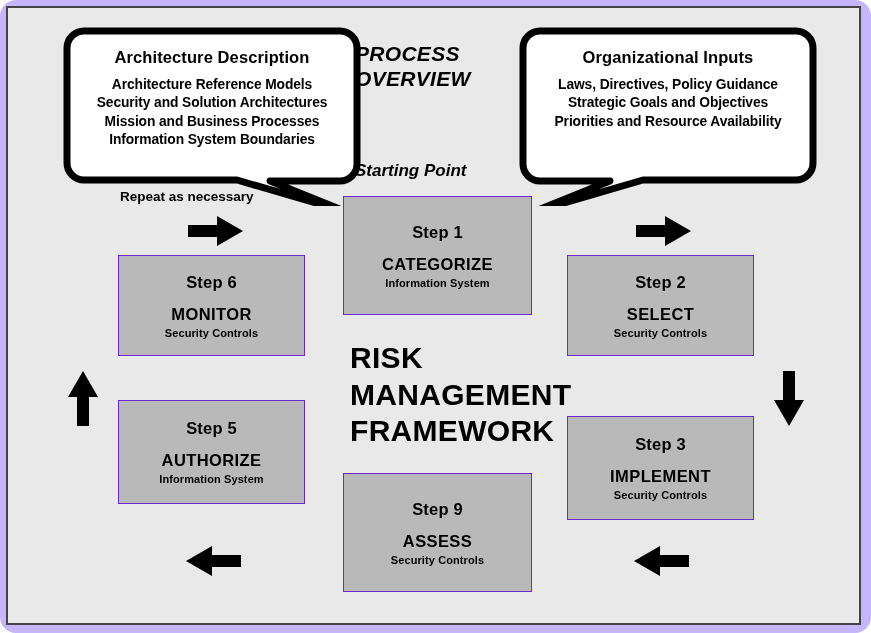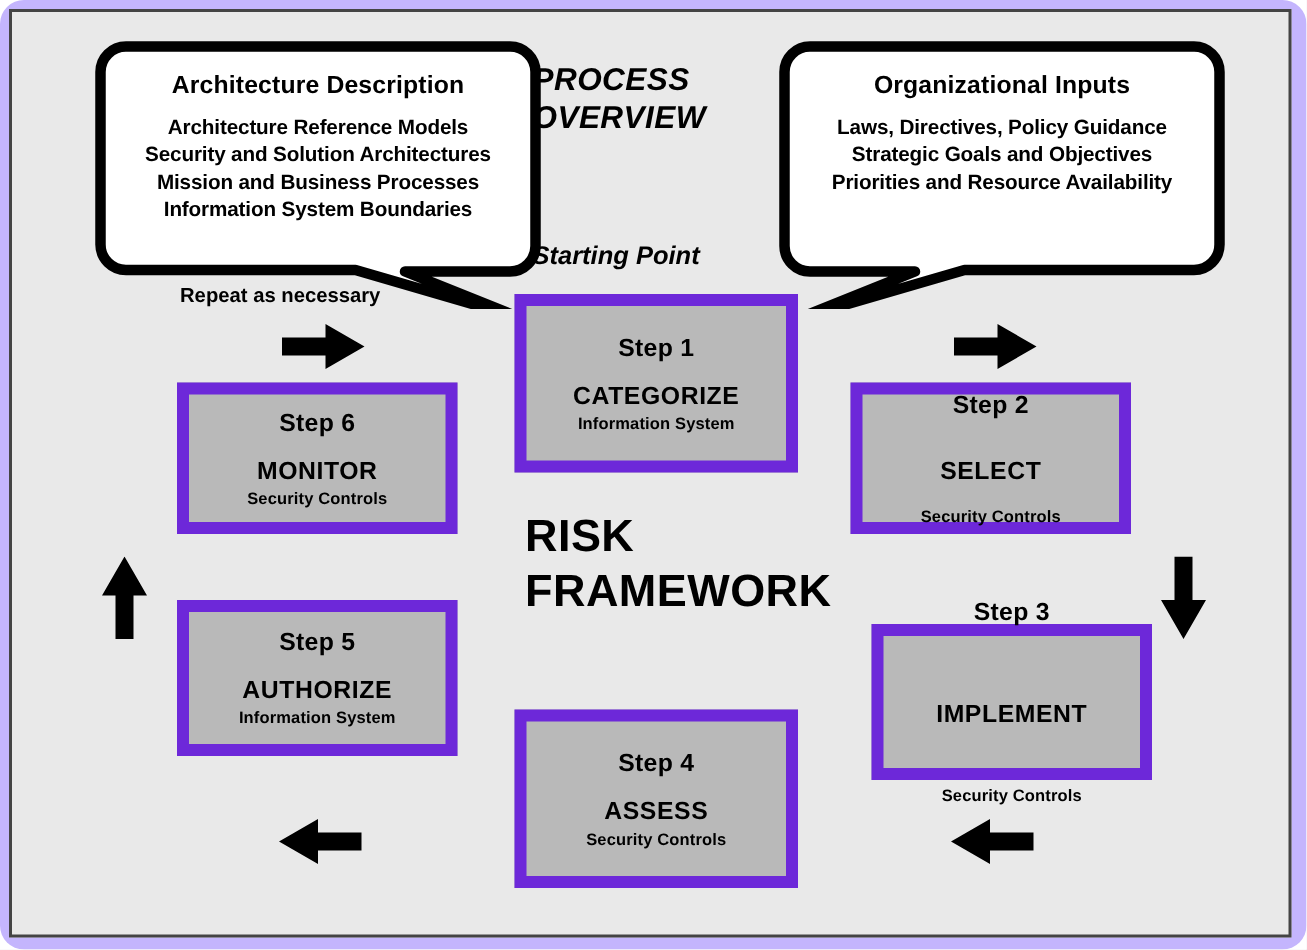--- a/index.html
+++ b/index.html
@@ -27,21 +27,21 @@
     height: 619px;
     background: #e9e9e9;
     border: 2px solid #444444;
     box-sizing: border-box;
   }
 
   
   .step-box {
     position: absolute;
     background: #b9b9b9;
-    border: 8px solid #6d28d9;
+    border: 1px solid #6d28d9;
     box-sizing: border-box;
     display: flex;
     flex-direction: column;
     align-items: center;
     justify-content: center;
     text-align: center;
     color: #000000;
   }
   .step-num {
     font-size: 16.5px;
@@ -55,22 +55,22 @@
     letter-spacing: 0.4px;
     margin-bottom: 3px;
   }
   .step-obj {
     font-size: 11px;
     font-weight: bold;
     letter-spacing: 0.1px;
   }
 
   #box-step1 { left: 343px; top: 196px; width: 189px; height: 119px; }
-  #box-step2 { left: 567px; top: 255px; width: 187px; height: 101px; gap: 12px; }
-  #box-step3 { left: 581px; top: 416px; width: 187px; height: 104px; gap: 36px; }
+  #box-step2 { left: 567px; top: 255px; width: 187px; height: 101px; }
+  #box-step3 { left: 567px; top: 416px; width: 187px; height: 104px; }
   #box-step4 { left: 343px; top: 473px; width: 189px; height: 119px; }
   #box-step5 { left: 118px; top: 400px; width: 187px; height: 104px; }
   #box-step6 { left: 118px; top: 255px; width: 187px; height: 101px; }
 
   
   .center-text {
     position: absolute;
     text-align: left;
     color: #000000;
     line-height: 1.17;
@@ -178,20 +178,21 @@
       <div class="callout-line">Strategic Goals and Objectives</div>
       <div class="callout-line">Priorities and Resource Availability</div>
     </div>
   </div>
 
   <div class="center-text" id="process-overview">PROCESS OVERVIEW</div>
   <div class="center-text" id="starting-point">Starting Point</div>
 
   <div class="center-text" id="rmf-title">
     <div>RISK</div>
+    <div>MANAGEMENT</div>
     <div>FRAMEWORK</div>
   </div>
 
   <div class="center-text" id="repeat-label">Repeat as necessary</div>
 
   <div class="step-box" id="box-step1">
     <div class="step-num">Step 1</div>
     <div class="step-action">CATEGORIZE</div>
     <div class="step-obj">Information System</div>
   </div>
@@ -202,21 +203,21 @@
     <div class="step-obj">Security Controls</div>
   </div>
 
   <div class="step-box" id="box-step3">
     <div class="step-num">Step 3</div>
     <div class="step-action">IMPLEMENT</div>
     <div class="step-obj">Security Controls</div>
   </div>
 
   <div class="step-box" id="box-step4">
-    <div class="step-num">Step 4</div>
+    <div class="step-num">Step 9</div>
     <div class="step-action">ASSESS</div>
     <div class="step-obj">Security Controls</div>
   </div>
 
   <div class="step-box" id="box-step5">
     <div class="step-num">Step 5</div>
     <div class="step-action">AUTHORIZE</div>
     <div class="step-obj">Information System</div>
   </div>
 

